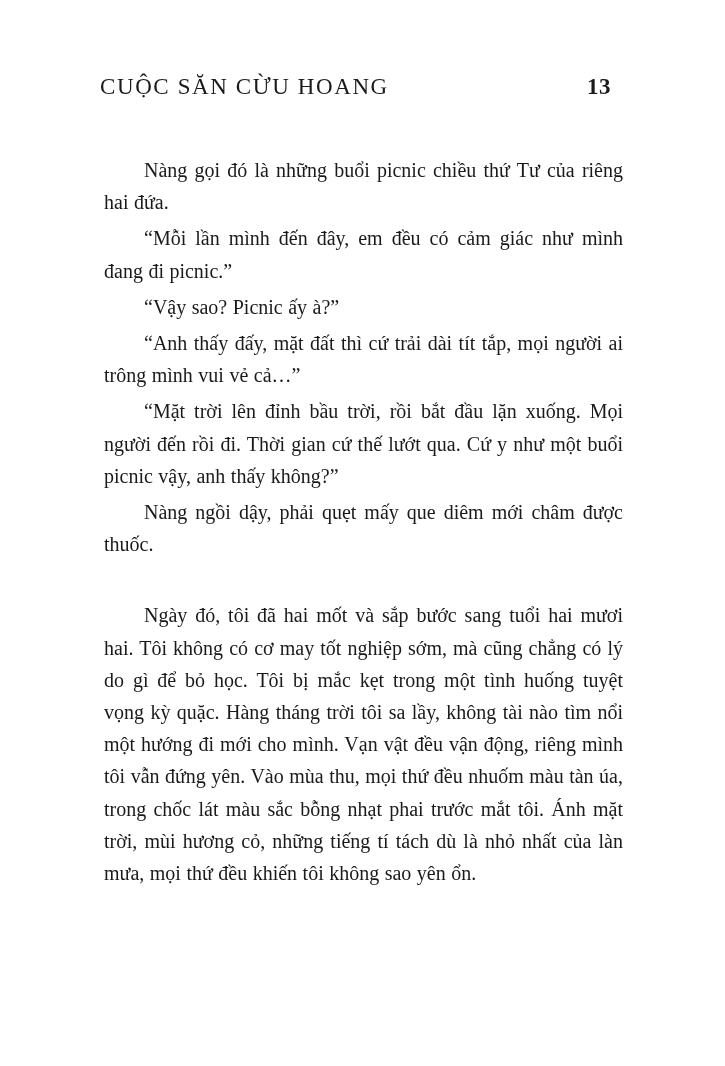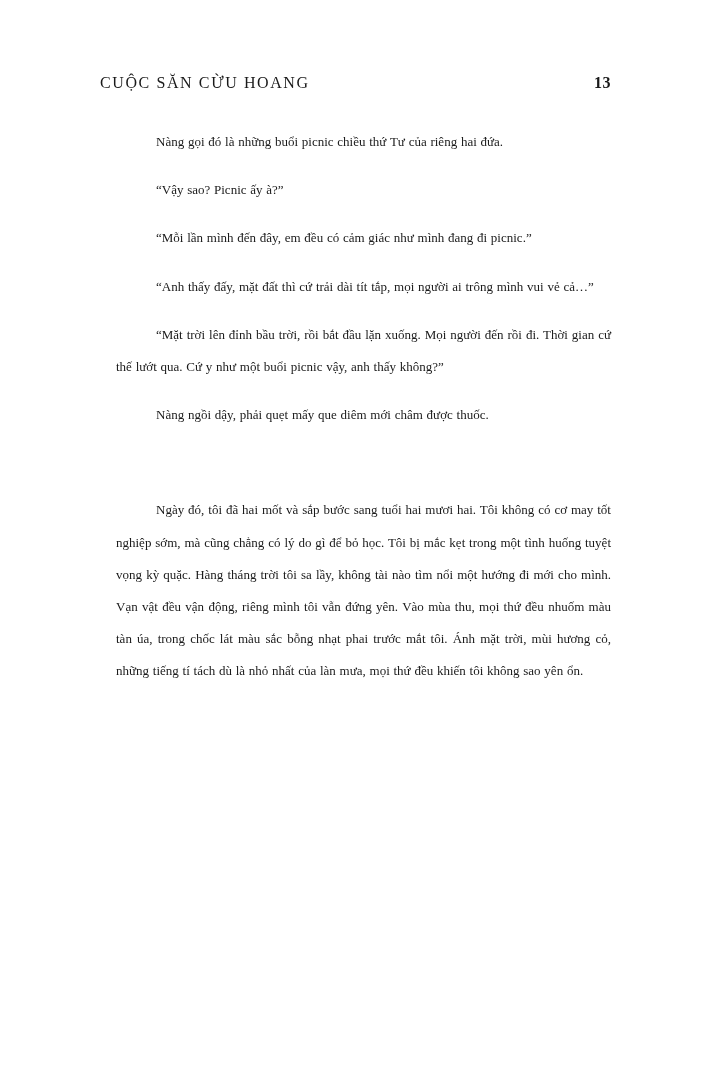--- a/index.html
+++ b/index.html
@@ -15,34 +15,34 @@
     box-sizing: border-box;
     padding: 74px 98px 0 100px;
     font-family: "Liberation Serif", "DejaVu Serif", serif;
     color: #1a1a1a;
     overflow: hidden;
   }
   .running-header {
     display: flex;
     justify-content: space-between;
     align-items: baseline;
-    font-size: 16px;
-    margin-bottom: 34px;
+    font-size: 23px;
+    margin-bottom: 54px;
   }
   .running-header .title {
     letter-spacing: 1.6px;
   }
   .running-header .page-number {
     letter-spacing: 0.5px;
     margin-right: 16px;
     font-weight: bold;
   }
   .body-text p {
-    margin: 16px;
-    font-size: 13px;
+    margin: 4px;
+    font-size: 20px;
     line-height: 32.2px;
     text-align: justify;
     text-indent: 40px;
     word-spacing: 0.5px;
   }
   .section-break {
     height: 31px;
   }
 </style>
 </head>
@@ -50,22 +50,22 @@
 
 <div class="page">
 
   <div class="running-header">
     <span class="title">CUỘC SĂN CỪU HOANG</span>
     <span class="page-number">13</span>
   </div>
 
   <div class="body-text">
     <p>Nàng gọi đó là những buổi picnic chiều thứ Tư của riêng hai đứa.</p>
+    <p>“Mỗi lần mình đến đây, em đều có cảm giác như mình đang đi picnic.”</p>
     <p>“Vậy sao? Picnic ấy à?”</p>
-    <p>“Mỗi lần mình đến đây, em đều có cảm giác như mình đang đi picnic.”</p>
     <p>“Anh thấy đấy, mặt đất thì cứ trải dài tít tắp, mọi người ai trông mình vui vẻ cả…”</p>
     <p>“Mặt trời lên đỉnh bầu trời, rồi bắt đầu lặn xuống. Mọi người đến rồi đi. Thời gian cứ thế lướt qua. Cứ y như một buổi picnic vậy, anh thấy không?”</p>
     <p>Nàng ngồi dậy, phải quẹt mấy que diêm mới châm được thuốc.</p>
 
     <div class="section-break"></div>
 
     <p>Ngày đó, tôi đã hai mốt và sắp bước sang tuổi hai mươi hai. Tôi không có cơ may tốt nghiệp sớm, mà cũng chẳng có lý do gì để bỏ học. Tôi bị mắc kẹt trong một tình huống tuyệt vọng kỳ quặc. Hàng tháng trời tôi sa lầy, không tài nào tìm nổi một hướng đi mới cho mình. Vạn vật đều vận động, riêng mình tôi vẫn đứng yên. Vào mùa thu, mọi thứ đều nhuốm màu tàn úa, trong chốc lát màu sắc bỗng nhạt phai trước mắt tôi. Ánh mặt trời, mùi hương cỏ, những tiếng tí tách dù là nhỏ nhất của làn mưa, mọi thứ đều khiến tôi không sao yên ổn.</p>
   </div>
 
 </div>

